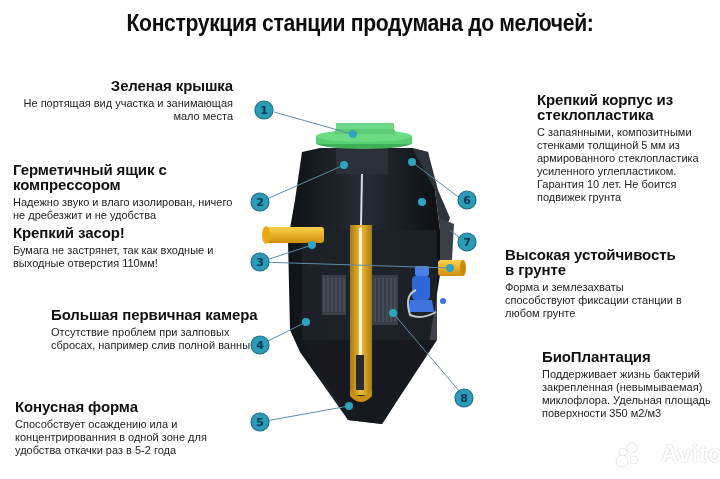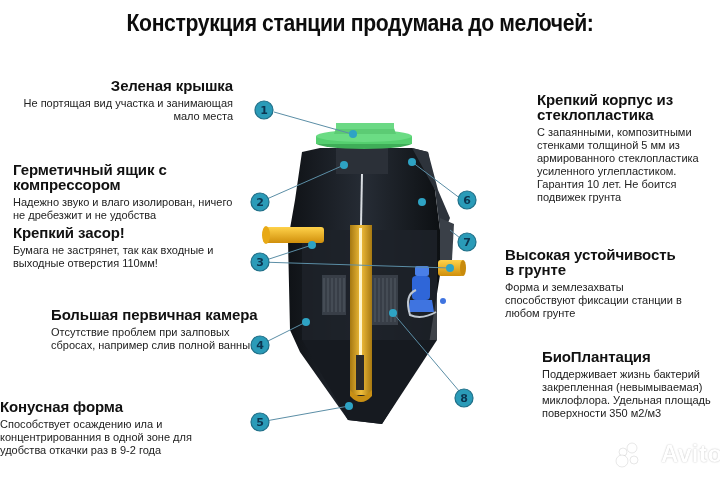--- a/index.html
+++ b/index.html
@@ -18,21 +18,21 @@
     margin-bottom: 4px;
   }
   .feature p {
     font-size: 11px; line-height: 13px; color: #222;
   }
 
   #f-left-0 { left: 13px; top: 78px; width: 220px; text-align: right; }
   #f-left-1 { left: 13px; top: 162px; width: 225px; }
   #f-left-2 { left: 13px; top: 225px; width: 225px; }
   #f-left-3 { left: 13px; top: 307px; width: 225px; margin-left: 38px; }
-  #f-left-4 { left: 0; top: 399px; width: 230px; }
+  #f-left-4 { left: 15px; top: 399px; width: 230px; }
 
   #f-right-0 { left: 537px; top: 92px; width: 180px; }
   #f-right-1 { left: 505px; top: 247px; width: 183px; }
   #f-right-2 { left: 542px; top: 349px; width: 180px; }
 
   .diagram { position: absolute; left: 240px; top: 90px; width: 260px; height: 389px; }
   .diagram svg { width: 260px; height: 389px; display: block; }
 
   .callout-num { font-family: "DejaVu Sans", sans-serif; font-weight: bold; font-size: 11px; fill: #0c3550; }
 
@@ -59,21 +59,21 @@
 <div class="feature" id="f-left-2">
   <h3>Крепкий засор!</h3>
   <p>Бумага не застрянет, так как входные и выходные отверстия 110мм!</p>
 </div>
 <div class="feature" id="f-left-3">
   <h3>Большая первичная камера</h3>
   <p>Отсутствие проблем при залповых сбросах, например слив полной ванны.</p>
 </div>
 <div class="feature" id="f-left-4">
   <h3>Конусная форма</h3>
-  <p>Способствует осаждению ила и концентрированния в одной зоне для удобства откачки раз в 9-2 года</p>
+  <p>Способствует осаждению ила и концентрированния в одной зоне для удобства откачки раз в 5-2 года</p>
 </div>
 
 <div class="feature" id="f-right-0">
   <h3>Крепкий корпус из стеклопластика</h3>
   <p>С запаянными, композитными стенками толщиной 5 мм из армированного стеклопластика усиленного углепластиком. Гарантия 10 лет. Не боится подвижек грунта</p>
 </div>
 <div class="feature" id="f-right-1">
   <h3>Высокая устойчивость в грунте</h3>
   <p>Форма и землезахваты способствуют фиксации станции в любом грунте</p>
 </div>

